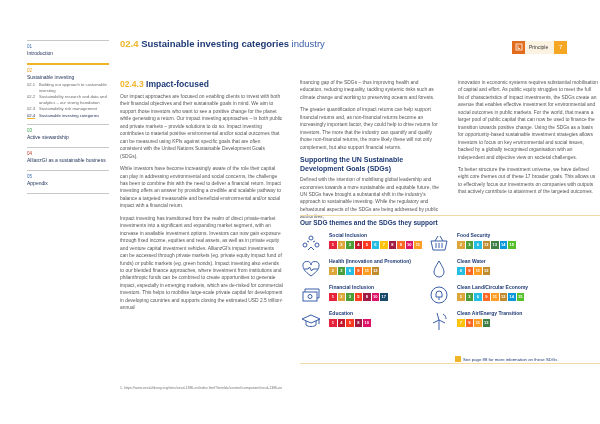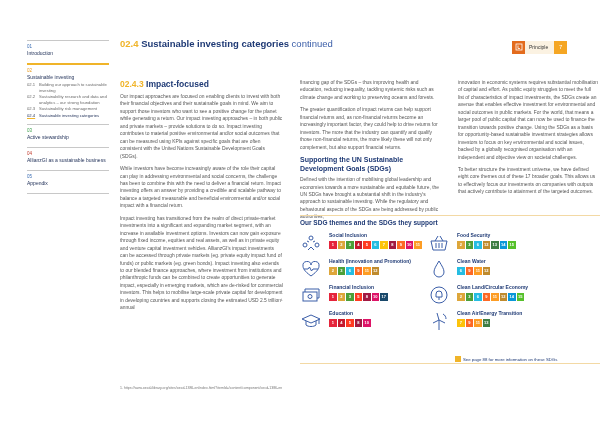--- a/index.html
+++ b/index.html
@@ -99,21 +99,21 @@
   <div class="sb-section">
     <div class="sb-num">05</div>
     <div class="sb-title">Appendix</div>
   </div>
   <div class="sb-rule"></div>
 </nav>
 
 <h1 class="header-title">
   <span class="num">02.4</span>
   <span>Sustainable investing categories</span>
-  <span class="cont">continued</span>
+  <span class="cont">industry</span>
 </h1>
 
 <div class="principle">
   <div class="p-icon">
     <svg width="8" height="8" viewBox="0 0 8 8">
         <rect x="1" y="1" width="6" height="6" fill="none" stroke="#fff" stroke-width="0.8"></rect>
         <path d="M3 2.5v3h2" stroke="#fff" stroke-width="0.8" fill="none"></path>
       </svg>
   </div>
   <div class="p-label">Principle</div>

